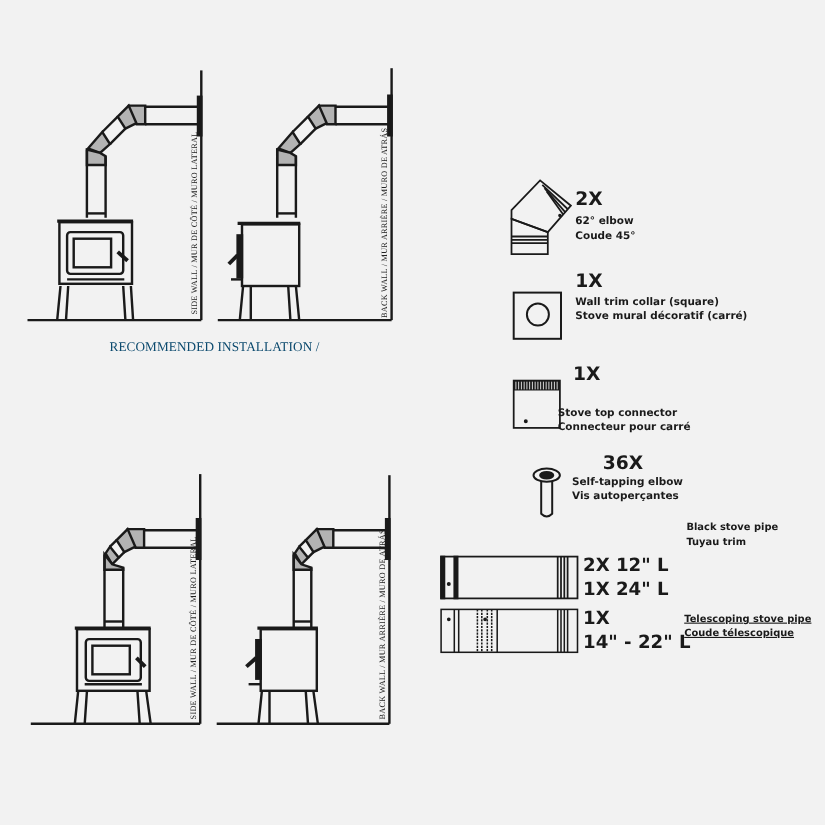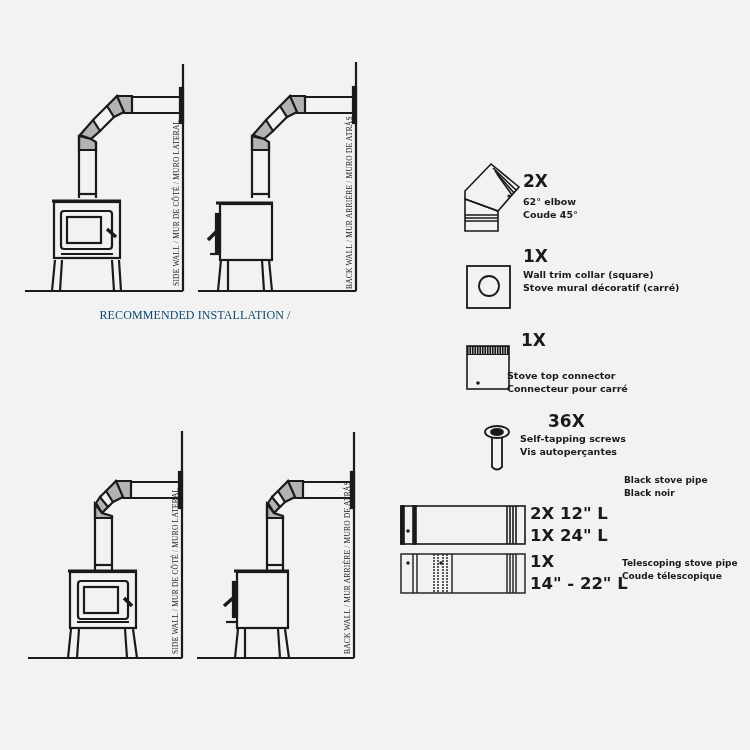--- a/index.html
+++ b/index.html
@@ -201,21 +201,21 @@
   <div>
     <svg style="left:0;top:0" width="750" height="750">
       <g stroke="#1a1a1a" stroke-width="1.8" fill="none">
         <ellipse cx="497" cy="432" rx="12" ry="6"></ellipse>
         <ellipse cx="497" cy="432" rx="6" ry="3" fill="#1a1a1a"></ellipse>
         <path d="M492 437 L492 467 Q497 472 502 467 L502 437"></path>
       </g>
     </svg>
     <div class="qty" style="left:520px;top:411px;margin-left:28px;">36X</div>
     <div class="desc" style="left:520px;top:432px;">
-      <div>Self-tapping screws</div>
+      <div>Self-tapping elbow</div>
       <div>Vis autoperçantes</div>
     </div>
   </div>
 
   <div>
     <svg style="left:0;top:0" width="750" height="750">
       <g stroke="#1a1a1a" stroke-width="1.6" fill="none">
         <rect x="401" y="506" width="124" height="38"></rect>
         <rect x="401" y="506" width="3" height="38" fill="#1a1a1a"></rect>
         <rect x="413" y="506" width="3" height="38" fill="#1a1a1a"></rect>
@@ -225,21 +225,21 @@
         <line x1="513" y1="506" x2="513" y2="544"></line>
         <line x1="516" y1="506" x2="516" y2="544"></line>
       </g>
     </svg>
     <div class="pipe-qty" style="left:530px;top:503px;">
       <div>2X 12" L</div>
       <div>1X 24" L</div>
     </div>
     <div class="desc" style="left:624px;top:474px;font-size:9px;">
       <div>Black stove pipe</div>
-      <div>Black noir</div>
+      <div>Tuyau trim</div>
     </div>
   </div>
 
   <div>
     <svg style="left:0;top:0" width="750" height="750">
       <g stroke="#1a1a1a" stroke-width="1.4" fill="none">
         <rect x="401" y="554" width="124" height="39"></rect>
         <line x1="413" y1="554" x2="413" y2="593"></line>
         <line x1="417" y1="554" x2="417" y2="593"></line>
         <circle cx="408" cy="563" r="1" fill="#1a1a1a"></circle>
@@ -252,18 +252,18 @@
         <line x1="507" y1="554" x2="507" y2="593"></line>
         <line x1="510" y1="554" x2="510" y2="593"></line>
         <line x1="513" y1="554" x2="513" y2="593"></line>
         <line x1="516" y1="554" x2="516" y2="593"></line>
       </g>
     </svg>
     <div class="pipe-qty" style="left:530px;top:551px;">
       <div>1X</div>
       <div>14" - 22" L</div>
     </div>
-    <div class="desc" style="left:622px;top:557px;font-size:9px;">
+    <div class="desc" style="left:622px;top:557px;font-size:9px;text-decoration:underline;">
       <div>Telescoping stove pipe</div>
       <div>Coude télescopique</div>
     </div>
   </div>
 </div>
 
 </body></html>

